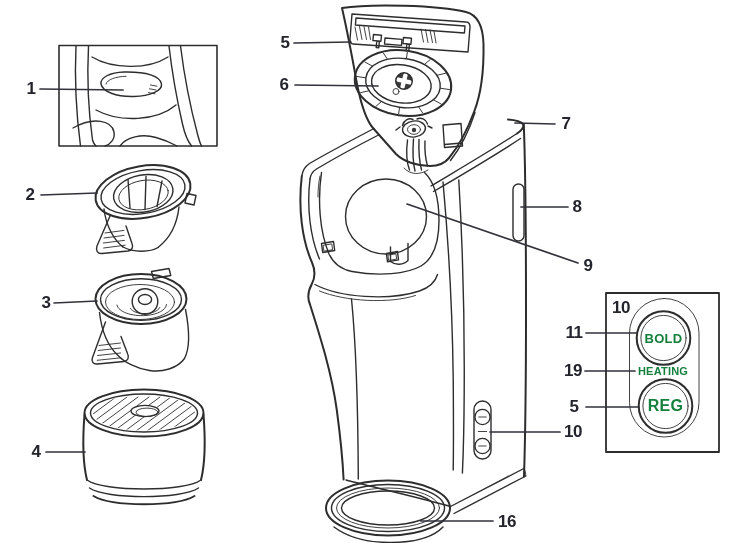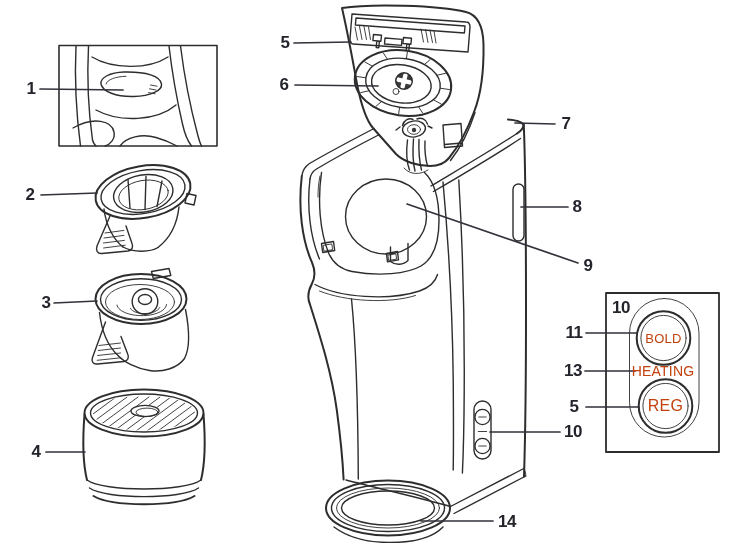--- a/index.html
+++ b/index.html
@@ -8,21 +8,21 @@
     font-family:"Liberation Sans",sans-serif;overflow:hidden;
   }
   .art{position:absolute;left:0;top:0;}
   .callout{
     position:absolute;transform:translate(-50%,-50%);
     font-weight:bold;font-size:17px;color:#23242c;letter-spacing:-0.5px;
     white-space:nowrap;user-select:none;
   }
   .btn-text{
     position:absolute;transform:translate(-50%,-50%);
-    font-weight:normal;color:#c2410c;white-space:nowrap;user-select:none;
+    font-weight:bold;color:#15803d;white-space:nowrap;user-select:none;
   }
   
   .ln{fill:none;stroke:#2d2d2d;stroke-width:1.4;stroke-linecap:round;stroke-linejoin:round;}
   .lnh{fill:none;stroke:#2d2d2d;stroke-width:2;stroke-linecap:round;stroke-linejoin:round;}
   .lnt{fill:none;stroke:#2d2d2d;stroke-width:0.9;stroke-linecap:round;stroke-linejoin:round;}
   .leader{stroke:#31323a;stroke-width:1.7;stroke-linecap:round;}
   .darkfill{fill:#3a3a3a;stroke:none;}
 </style>
 </head>
 <body>
@@ -216,21 +216,21 @@
   <span class="callout" style="left:30px;top:195px">2</span>
   <span class="callout" style="left:46px;top:303px">3</span>
   <span class="callout" style="left:36px;top:452px">4</span>
   <span class="callout" style="left:285px;top:43px">5</span>
   <span class="callout" style="left:284px;top:85px">6</span>
   <span class="callout" style="left:566px;top:124px">7</span>
   <span class="callout" style="left:577px;top:207px">8</span>
   <span class="callout" style="left:588px;top:266px">9</span>
   <span class="callout" style="left:621px;top:308px">10</span>
   <span class="callout" style="left:574px;top:333px">11</span>
-  <span class="callout" style="left:573px;top:371px">13</span>
+  <span class="callout" style="left:573px;top:371px">19</span>
   <span class="callout" style="left:574px;top:407px">5</span>
   <span class="callout" style="left:573px;top:432px">10</span>
-  <span class="callout" style="left:507px;top:522px">14</span>
+  <span class="callout" style="left:507px;top:522px">16</span>
 
   <span class="btn-text" style="left:663.5px;top:338px;font-size:13px;letter-spacing:0.3px">BOLD</span>
-  <span class="btn-text" style="left:663px;top:371px;font-size:14px;letter-spacing:0.2px">HEATING</span>
+  <span class="btn-text" style="left:663px;top:371px;font-size:11px;letter-spacing:0.2px">HEATING</span>
   <span class="btn-text" style="left:665.5px;top:406px;font-size:16px;letter-spacing:0.3px">REG</span>
 </div>
 
 </body></html>

